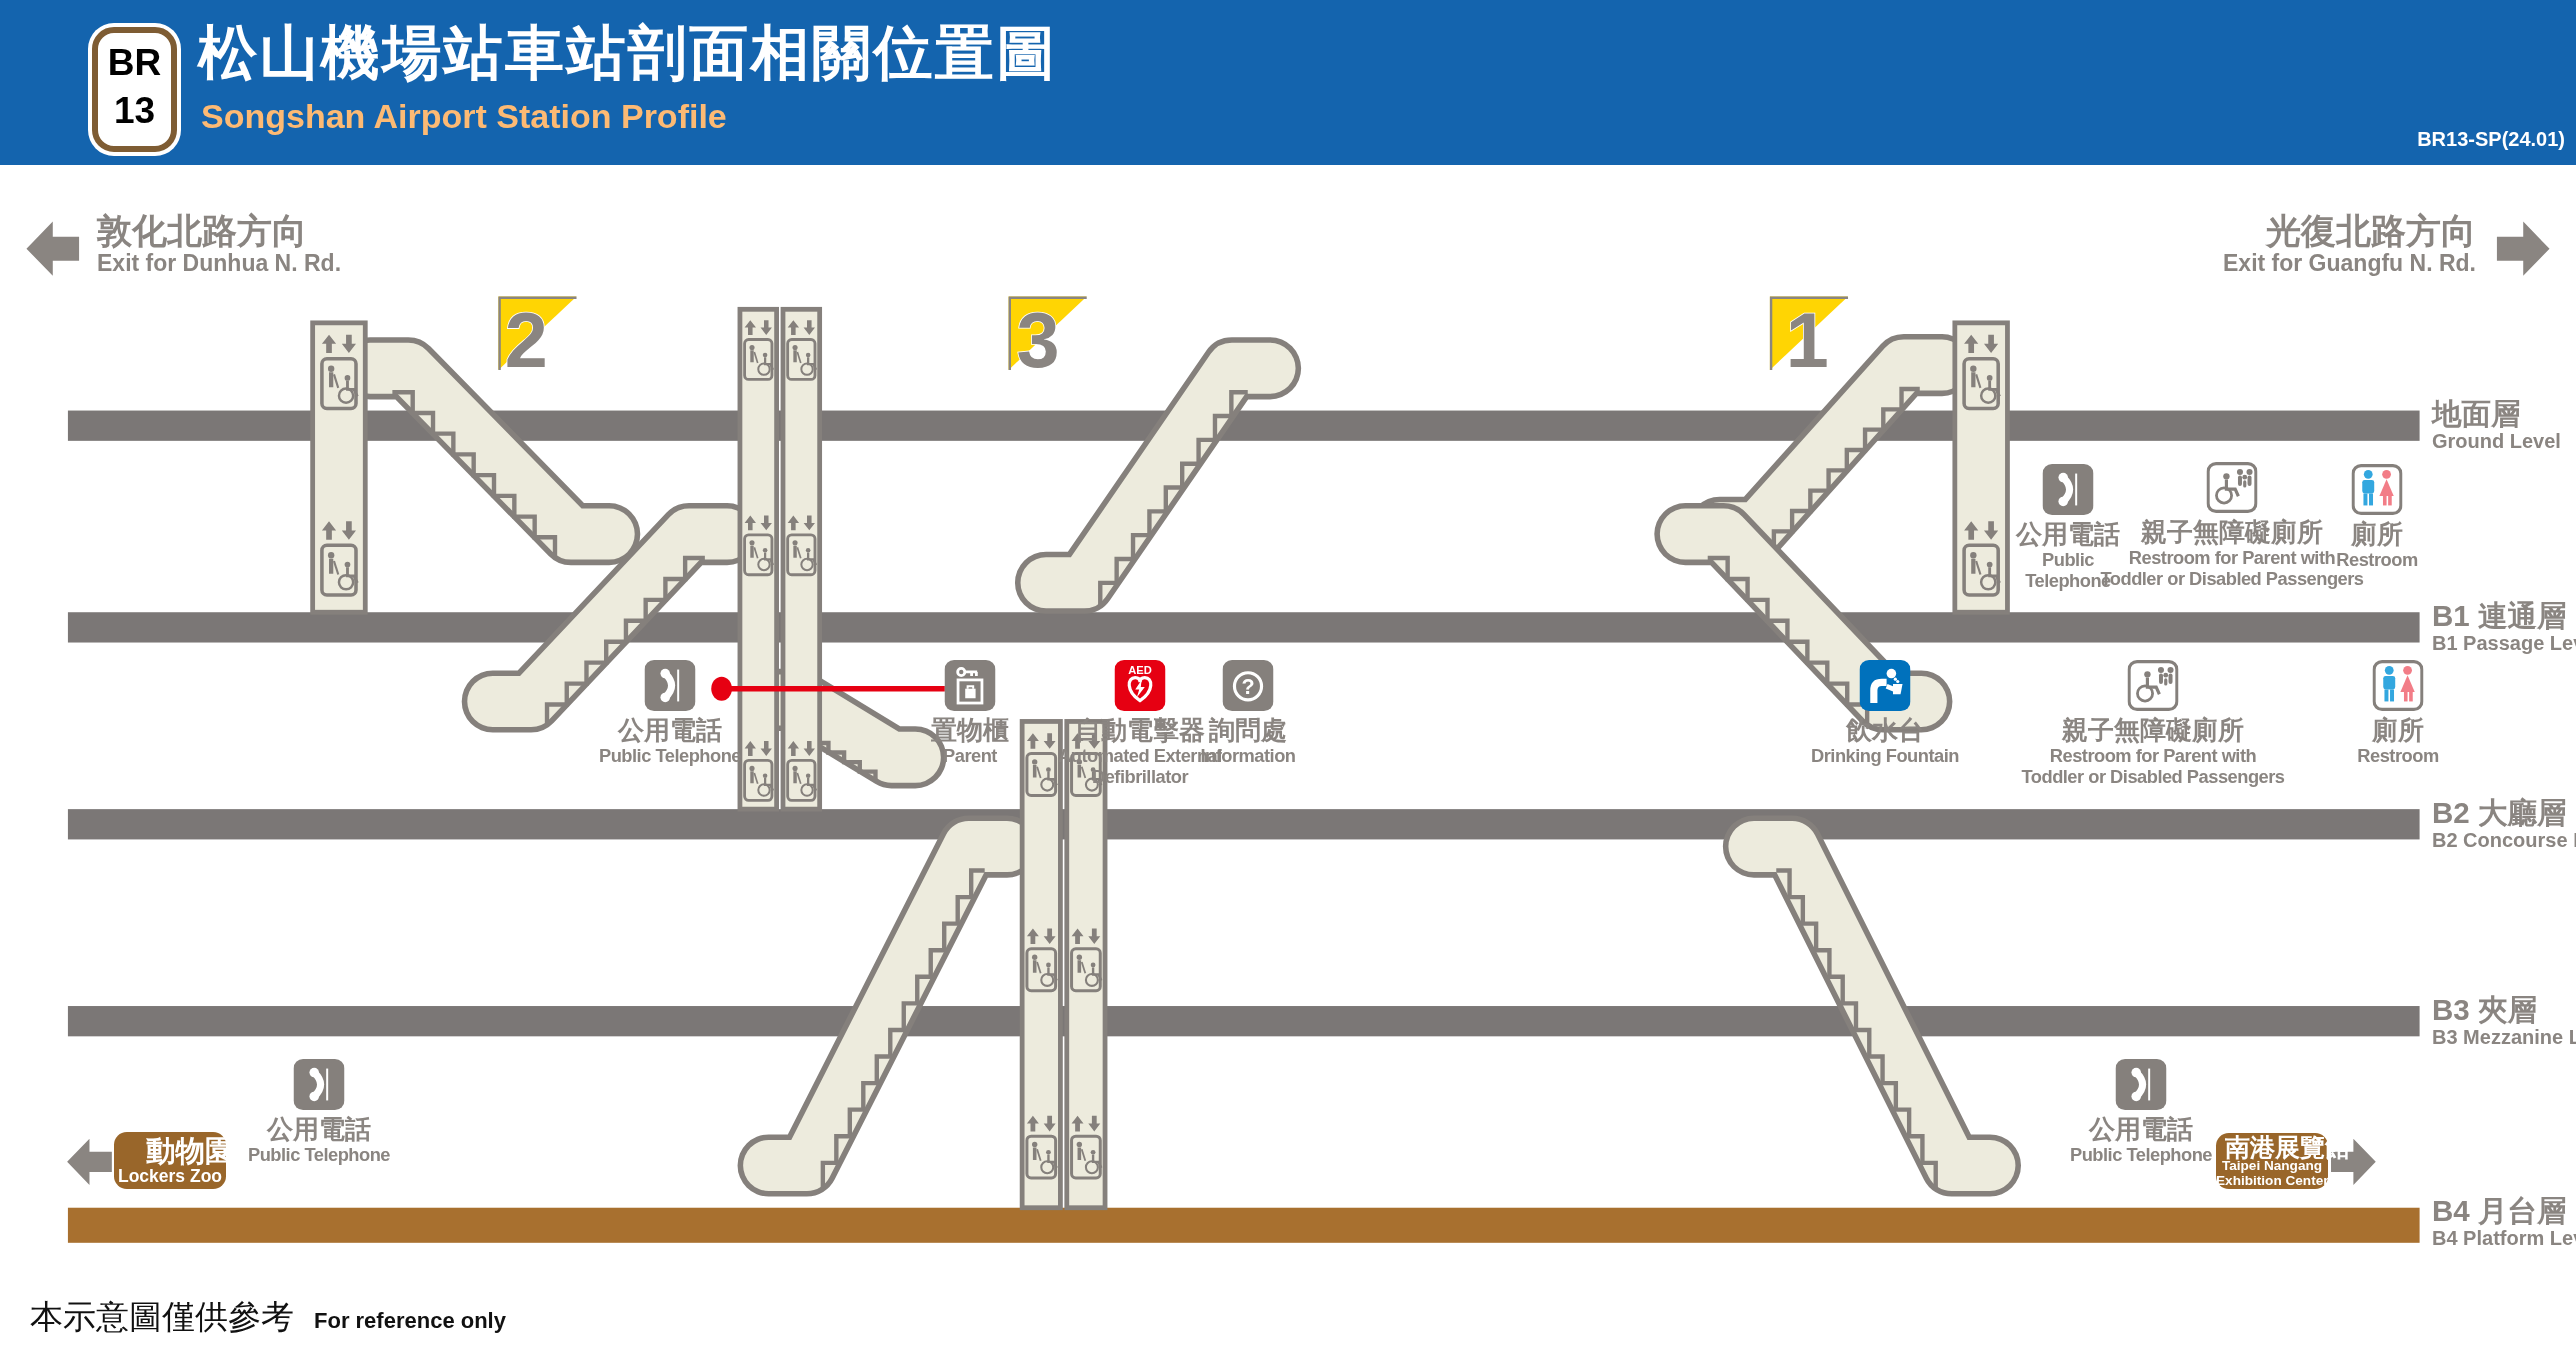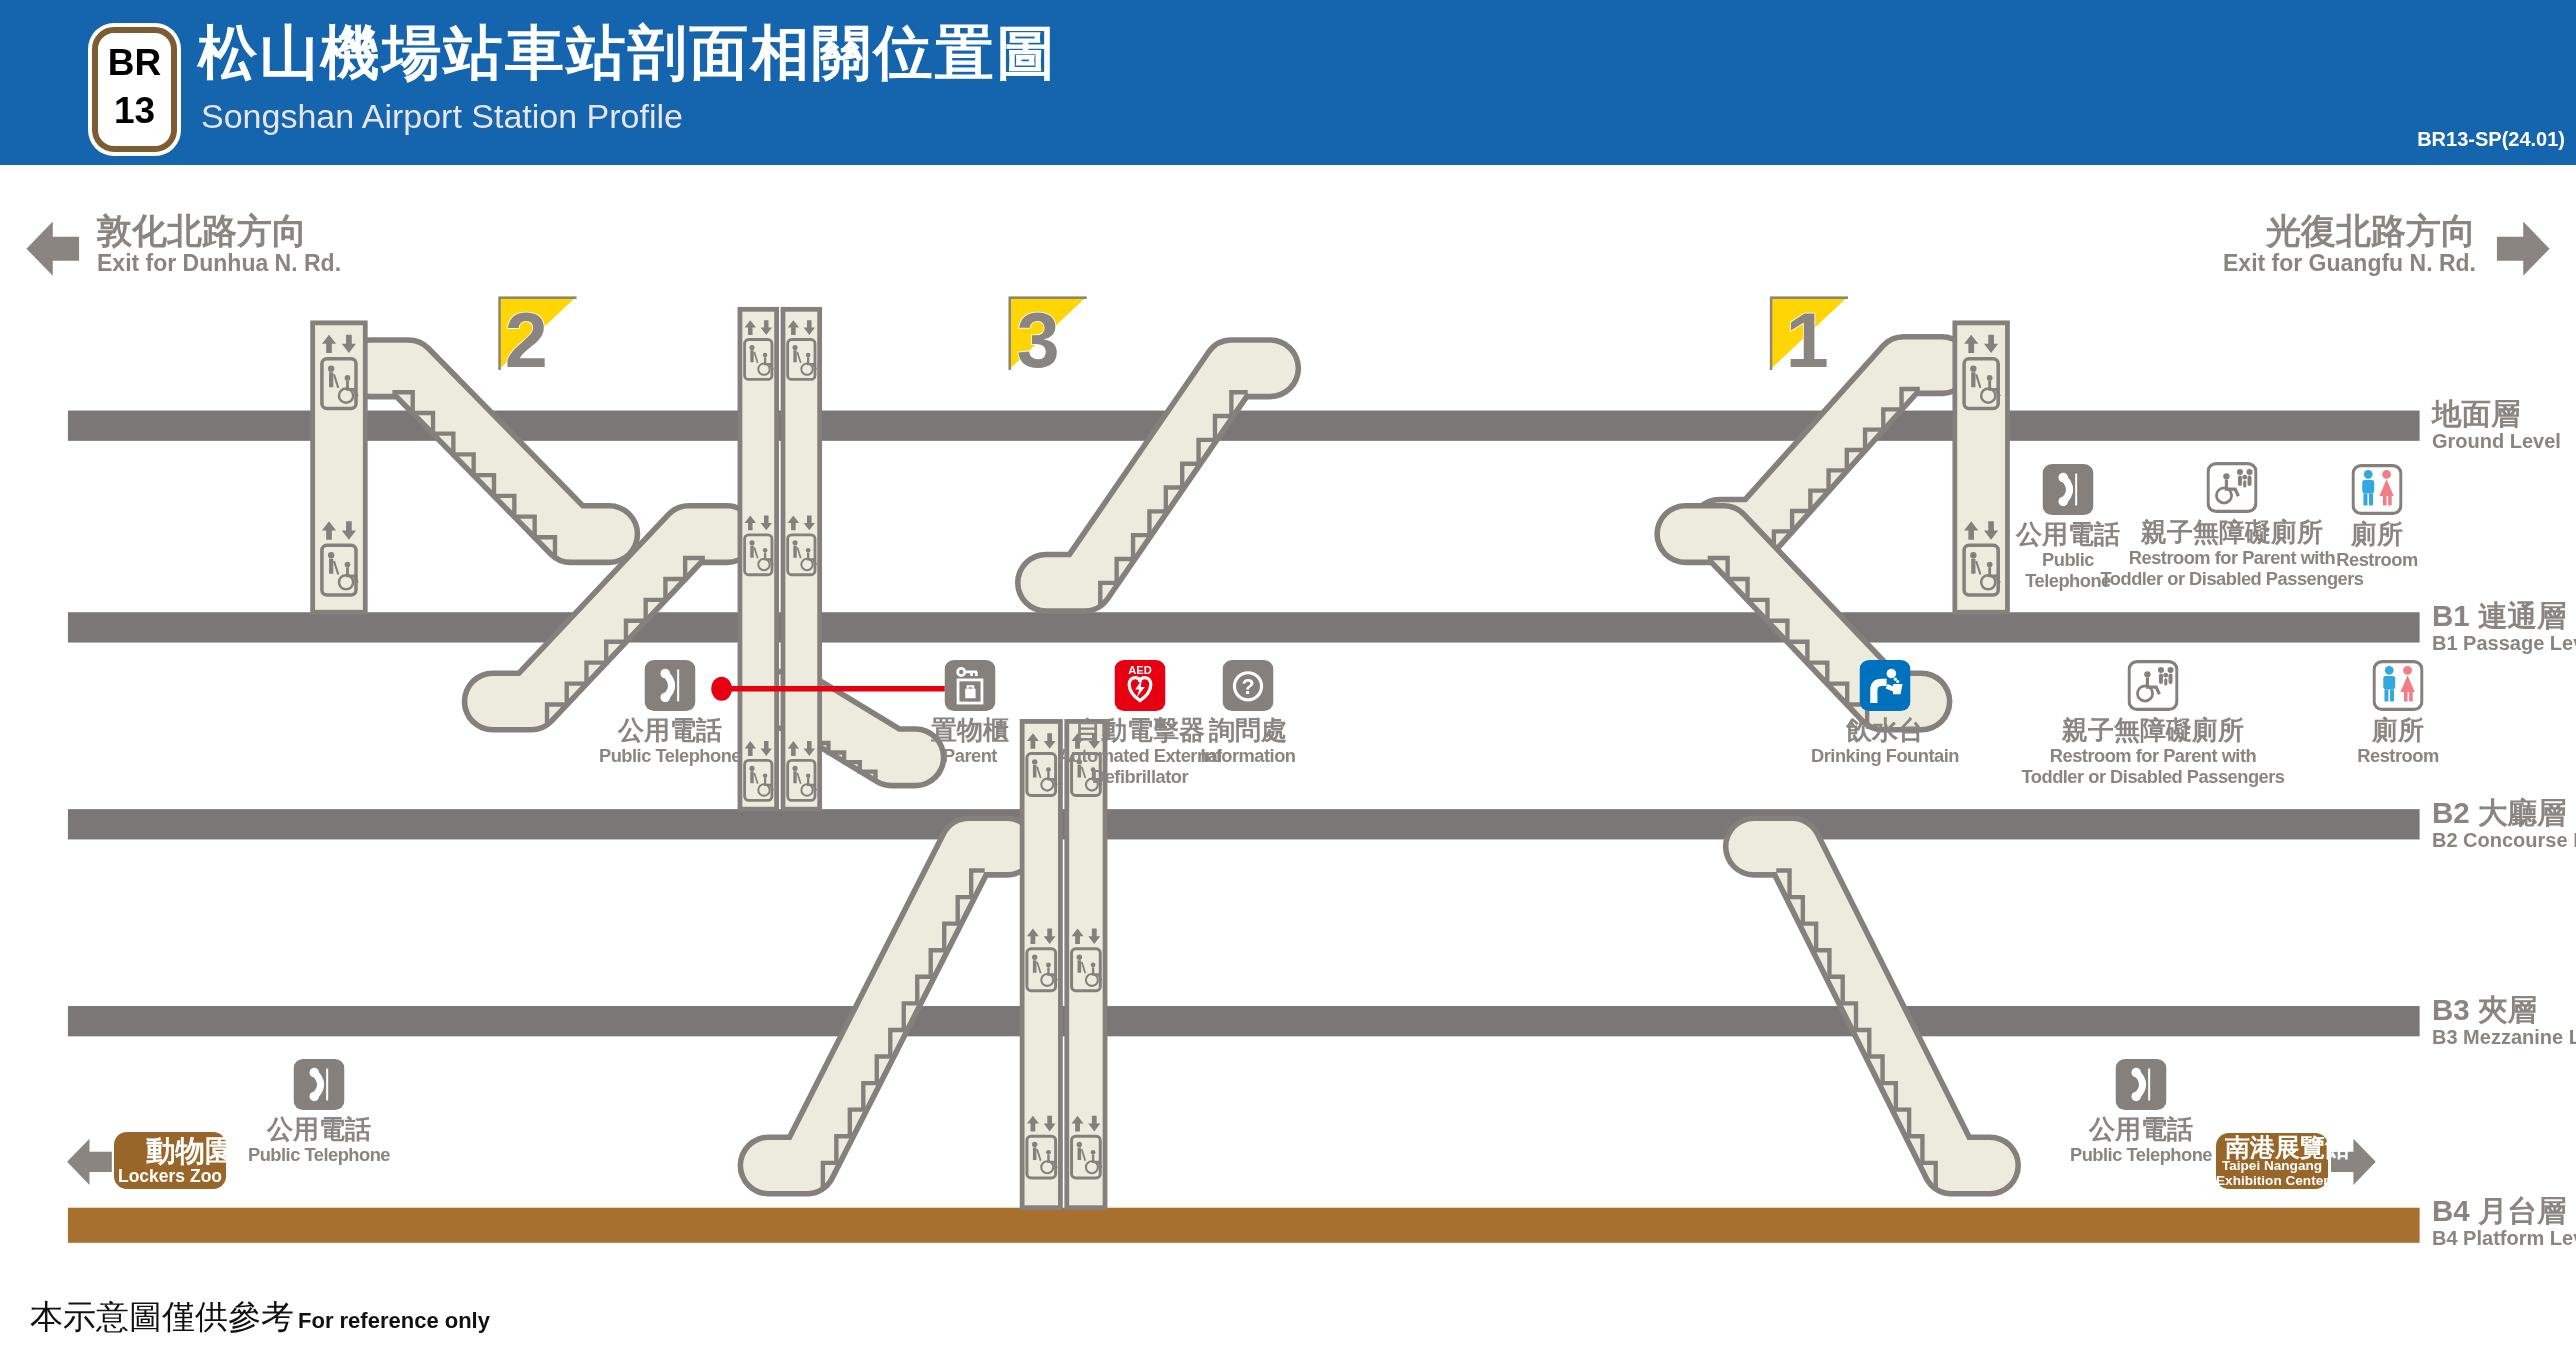--- a/index.html
+++ b/index.html
@@ -10,21 +10,21 @@
   }
   html,body{margin:0;padding:0;background:#fff;}
   .stage{position:relative;width:2576px;height:1356px;background:#fff;overflow:hidden;
          font-family:"Liberation Sans","DejaVu Sans",sans-serif;}
   
   .hdr{position:absolute;left:0;top:0;width:2576px;height:165px;background:var(--c_blue);}
   .br-badge{position:absolute;left:92px;top:27px;width:73px;height:107px;background:#fff;
             border:6.4px solid var(--c_badge_border);border-radius:22px;box-shadow:0 0 0 4px #fff;
             text-align:center;color:#000;font-weight:bold;font-size:37px;line-height:48px;padding-top:6.4px;box-sizing:content-box;}
   .title-zh{position:absolute;left:198px;top:14.4px;color:#fff;font-size:59px;font-weight:bold;letter-spacing:2.4px;white-space:nowrap;}
-  .title-en{position:absolute;left:201px;top:97px;color:#e5e5e5;font-size:34px;font-weight:normal;white-space:nowrap;}
+  .title-en{position:absolute;left:201px;top:97px;color:#fdba74;font-size:34px;font-weight:bold;white-space:nowrap;}
   .hdr-code{position:absolute;right:11px;top:128px;color:#fff;font-size:20px;font-weight:bold;}
   
   .dir{position:absolute;color:var(--c_label);white-space:nowrap;}
   .dir .dzh{font-size:35px;font-weight:bold;line-height:38px;}
   .dir .den{font-size:23px;font-weight:bold;line-height:27px;}
   .dirL{left:97px;top:212px;text-align:left;}
   .dirR{right:100px;top:212px;text-align:right;}
   
   .lvl{position:absolute;color:var(--c_label);white-space:nowrap;}
   .lzh{font-size:29.5px;font-weight:bold;line-height:33px;}
@@ -40,21 +40,21 @@
   .tbadge .ben{font-weight:bold;white-space:nowrap;}
   .zoo{left:114px;top:1132px;width:112px;height:57px;}
   .zoo .bzh{font-size:29.5px;line-height:33px;margin-top:1.6px;padding-left:32px;}
   .zoo .ben{font-size:17.5px;line-height:19px;}
   .ngn{left:2216px;top:1133px;width:112px;height:56px;}
   .ngn .bzh{font-size:25px;line-height:24px;margin-top:2.4px;padding-left:9px;}
   .ngn .ben{font-size:13.6px;line-height:14.4px;}
   
   .foot{position:absolute;left:30px;top:1295px;color:var(--c_black);white-space:nowrap;}
   .foot .fzh{font-size:33px;font-weight:500;}
-  .foot .fen{font-size:22px;font-weight:bold;margin-left:4px;}
+  .foot .fen{font-size:22px;font-weight:bold;margin-left:20px;}
   
   .layer{position:absolute;left:0;top:0;}
   .bar{fill:var(--c_bar);}
   .bar4{fill:var(--c_brown_bar);}
   .shaft{fill:var(--c_cream);stroke:var(--c_outline);stroke-width:6;}
   .st-o{stroke:var(--c_outline);stroke-width:78;fill:none;stroke-linecap:round;stroke-linejoin:round;}
   .st-i{stroke:var(--c_cream);stroke-width:64;fill:none;stroke-linecap:round;stroke-linejoin:round;}
   .st-s{stroke:var(--c_outline);stroke-width:5.5;fill:none;}
   .garrow{fill:var(--c_label);}
   .flag{fill:var(--c_yellow);}

